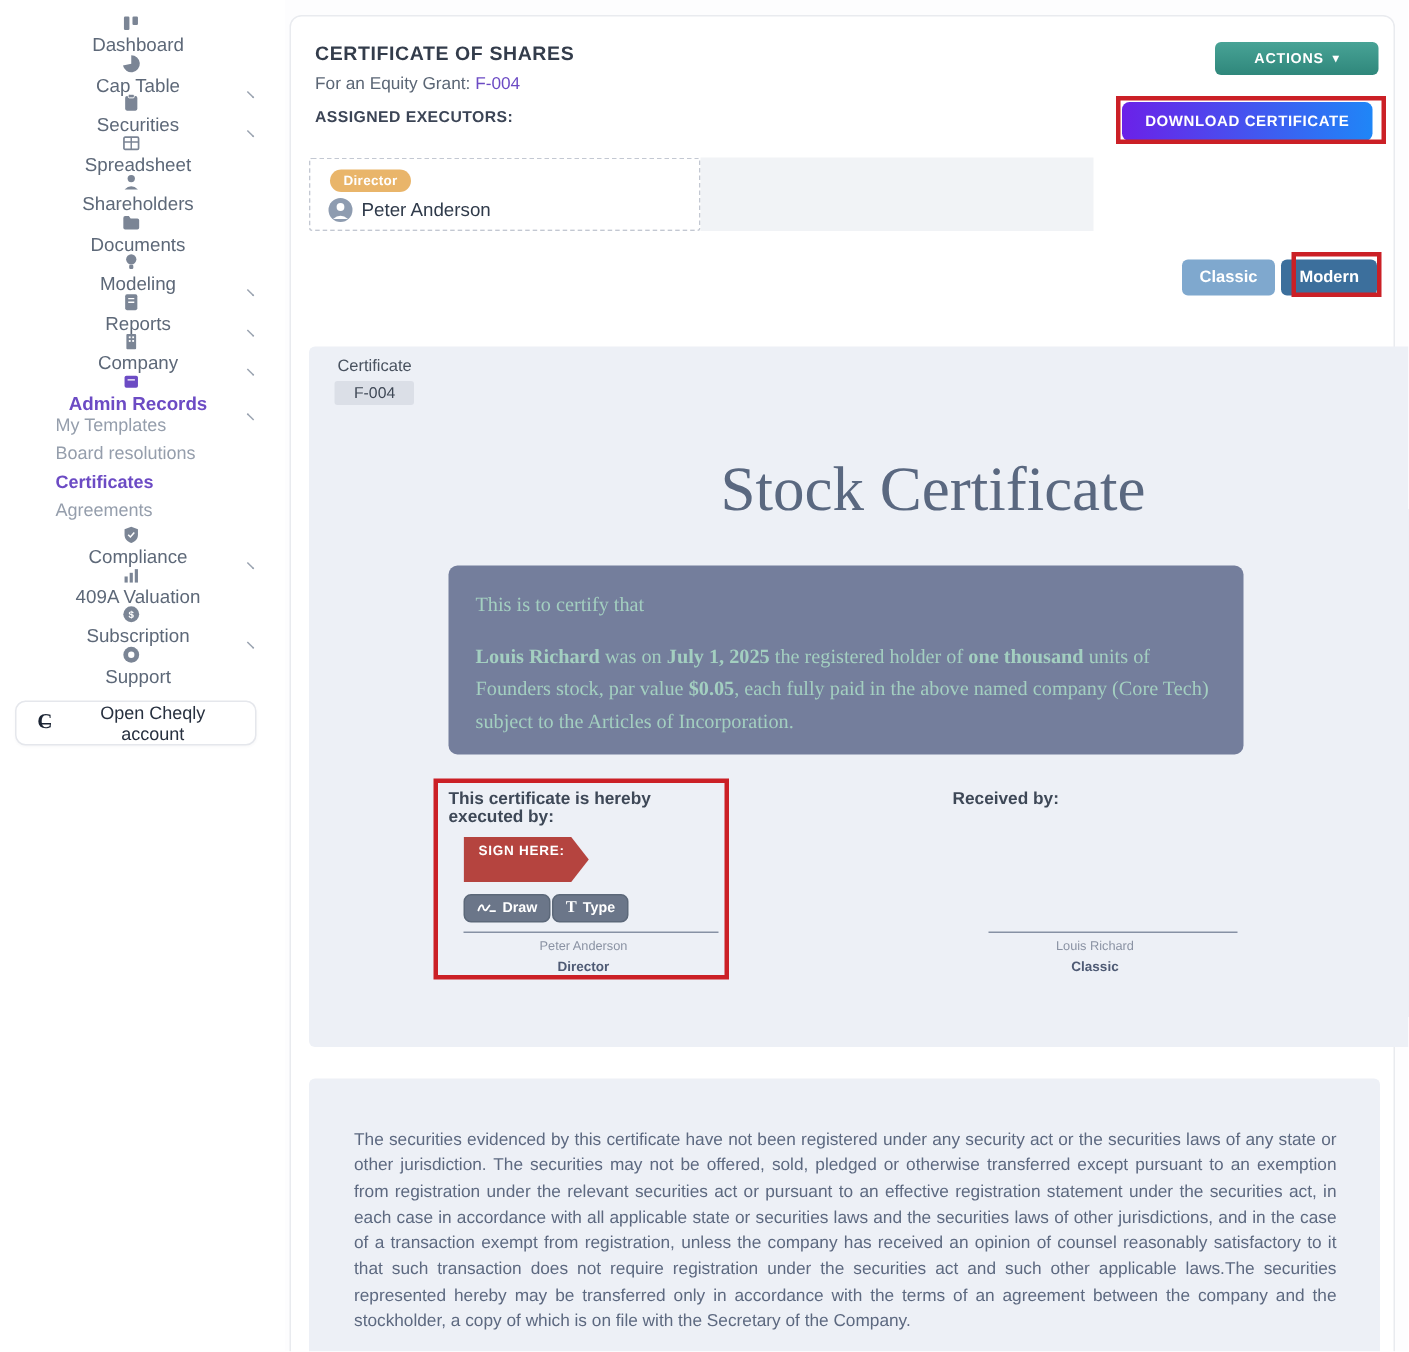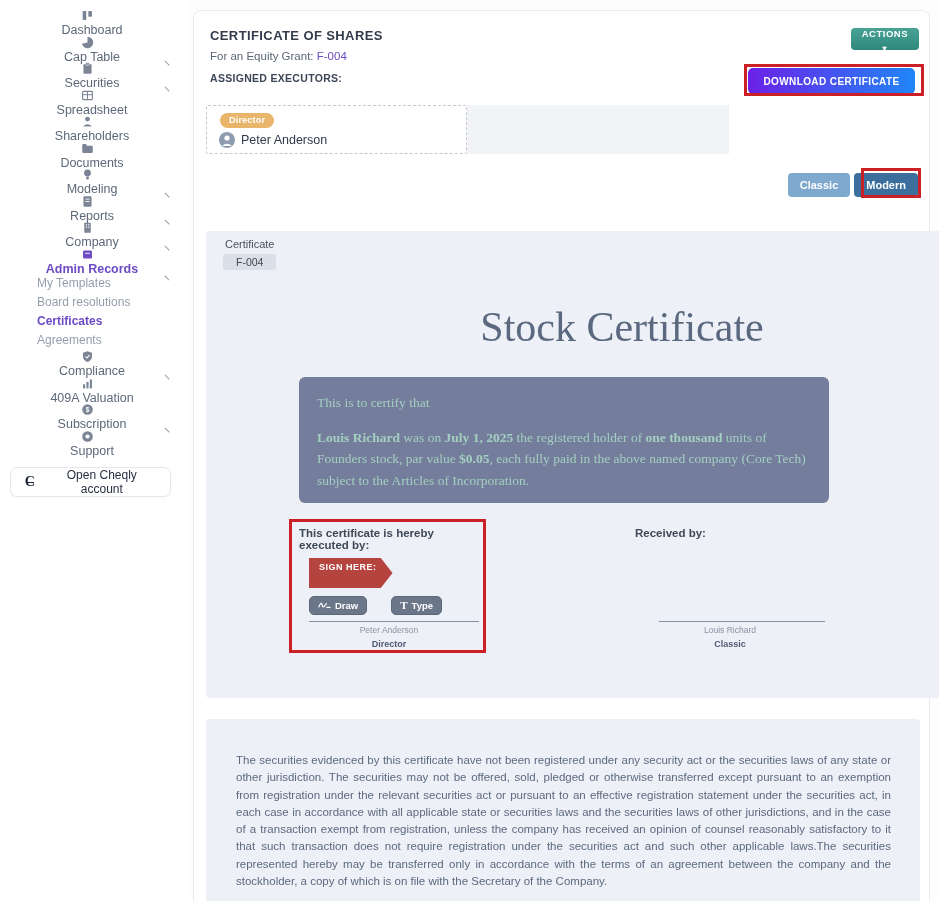--- a/index.html
+++ b/index.html
@@ -20,21 +20,21 @@
   .nav-sub.active { color:#6c4bc4; font-weight:bold; }
   .open-account { margin:12px 0 0 10px; width:161px; height:30px; border:1px solid #e5e7ec; border-radius:7px; background:#fff; display:flex; align-items:center; gap:9px; padding:0 12px; font-size:12px; font-weight:500; color:#27303f; cursor:pointer; box-shadow:0 1px 2px rgba(20,30,60,.03); }
   .cheqly-logo { position:relative; width:14px; height:14px; font-family:"Liberation Serif", serif; font-weight:bold; font-size:14px; line-height:14px; color:#1b2434; }
   .cheqly-logo::after { content:""; position:absolute; left:3px; top:6.5px; width:8px; height:1.6px; background:#1b2434; }
 
   
   .card { position:absolute; left:193px; top:10px; width:737px; height:900px; background:#fff; border:1px solid #e9ebef; border-radius:8px; }
   .page-title { position:absolute; left:16px; top:17px; font-size:13px; font-weight:bold; letter-spacing:.4px; color:#333c4b; }
   .page-subtitle { position:absolute; left:16px; top:39px; font-size:11.5px; color:#5b6675; }
   .grant-link { color:#6c4bc4; font-weight:500; cursor:pointer; }
-  .actions-btn { position:absolute; right:10px; top:17px; height:22px; padding:0 11px; border:none; border-radius:4px; background:linear-gradient(180deg,#48a396,#2f877b); color:#fff; font-size:9.5px; font-weight:bold; letter-spacing:.5px; display:flex; align-items:center; gap:6px; cursor:pointer; font-family:"Liberation Sans", sans-serif;flex-direction:column; }
+  .actions-btn { position:absolute; right:10px; top:17px; height:22px; padding:0 26px; border:none; border-radius:4px; background:linear-gradient(180deg,#48a396,#2f877b); color:#fff; font-size:9.5px; font-weight:bold; letter-spacing:.5px; display:flex; align-items:center; gap:6px; cursor:pointer; font-family:"Liberation Sans", sans-serif; }
   .actions-caret { font-size:8px; line-height:1; }
   .executors-label { position:absolute; left:16px; top:61px; font-size:10.5px; font-weight:bold; letter-spacing:.3px; color:#3c4556; }
   .download-btn { position:absolute; left:554px; top:57px; width:167px; height:26px; border:none; border-radius:5px; background:linear-gradient(90deg,#6b21e8,#1f86f7); color:#fff; font-size:10px; font-weight:bold; letter-spacing:.4px; cursor:pointer; font-family:"Liberation Sans", sans-serif; }
 
   .executor-card { position:absolute; left:12px; top:94px; width:261px; height:49px; border:1.5px dashed #c3c8d2; border-radius:2px; background:#fff; }
   .role-badge { display:inline-block; margin:7px 0 0 13px; background:#e9b56a; color:#fff; font-size:9px; font-weight:bold; padding:2px 9px 3px; border-radius:8px; letter-spacing:.2px; }
   .executor-row { display:flex; align-items:center; gap:6px; margin:4px 0 0 12px; }
   .avatar { width:16px; height:16px; border-radius:50%; background:#8e9cb0; display:flex; align-items:center; justify-content:center; overflow:hidden; }
   .executor-name { font-size:12.5px; color:#2f3a4a; }
   .executor-slot { position:absolute; left:273px; top:94px; width:262px; height:49px; background:#f1f3f6; }
@@ -55,21 +55,21 @@
   .cert-title { position:absolute; top:72px; width:100%; text-align:center; font-family:"Liberation Serif", serif; font-size:42px; color:#5a6880; }
   .certify-box { position:absolute; left:93px; top:146px; width:530px; height:126px; background:#747e9c; border-radius:6px; padding:15px 18px; font-family:"Liberation Serif", serif; font-size:13.5px; line-height:1.6; color:#a3cfc0; }
   .certify-box p + p { margin-top:13px; }
   .certify-box b { font-weight:bold; }
 
   .sig-col { position:absolute; top:290px; height:133px; }
   .sig-col.left { left:85px; width:196px; padding:6px 8px 0; }
   .sig-col.right { left:429px; width:190px; padding:6px 0 0; }
   .sig-header { font-size:11.5px; font-weight:600; color:#3e4857; }
   .sign-ribbon { display:inline-block; margin:7px 0 0 10px; background:#b5443f; color:#fff; font-size:9px; font-weight:bold; letter-spacing:.5px; padding:4px 16px 16px 10px; clip-path:polygon(0 0, 86% 0, 100% 50%, 86% 100%, 0 100%); }
-  .sig-tools { display:flex; gap:24px; margin:8px 0 0 10px; }
+  .sig-tools { display:flex; gap:1px; margin:8px 0 0 10px; }
   .sig-tool { display:flex; align-items:center; gap:4px; background:#6b7689; border:1px solid #5c6879; border-radius:5px; color:#fff; font-size:9.5px; font-weight:bold; padding:3px 8px; cursor:pointer; font-family:"Liberation Sans", sans-serif; }
   .type-glyph { font-family:"Liberation Serif", serif; font-size:11px; font-weight:bold; line-height:1; }
   .sig-line { position:absolute; bottom:32px; border-top:1px solid #8791a4; }
   .sig-col.left .sig-line { left:18px; right:8px; }
   .sig-col.right .sig-line { left:24px; right:0px; }
   .sig-name { position:absolute; bottom:19px; left:0; width:100%; text-align:center; font-size:8.5px; color:#8a92a3; }
   .sig-role { position:absolute; bottom:5px; left:0; width:100%; text-align:center; font-size:9px; font-weight:bold; color:#4e5a74; }
 
   
   .legal-panel { position:absolute; left:12px; top:708px; width:714px; height:200px; background:#edf0f6; border-radius:4px; }

